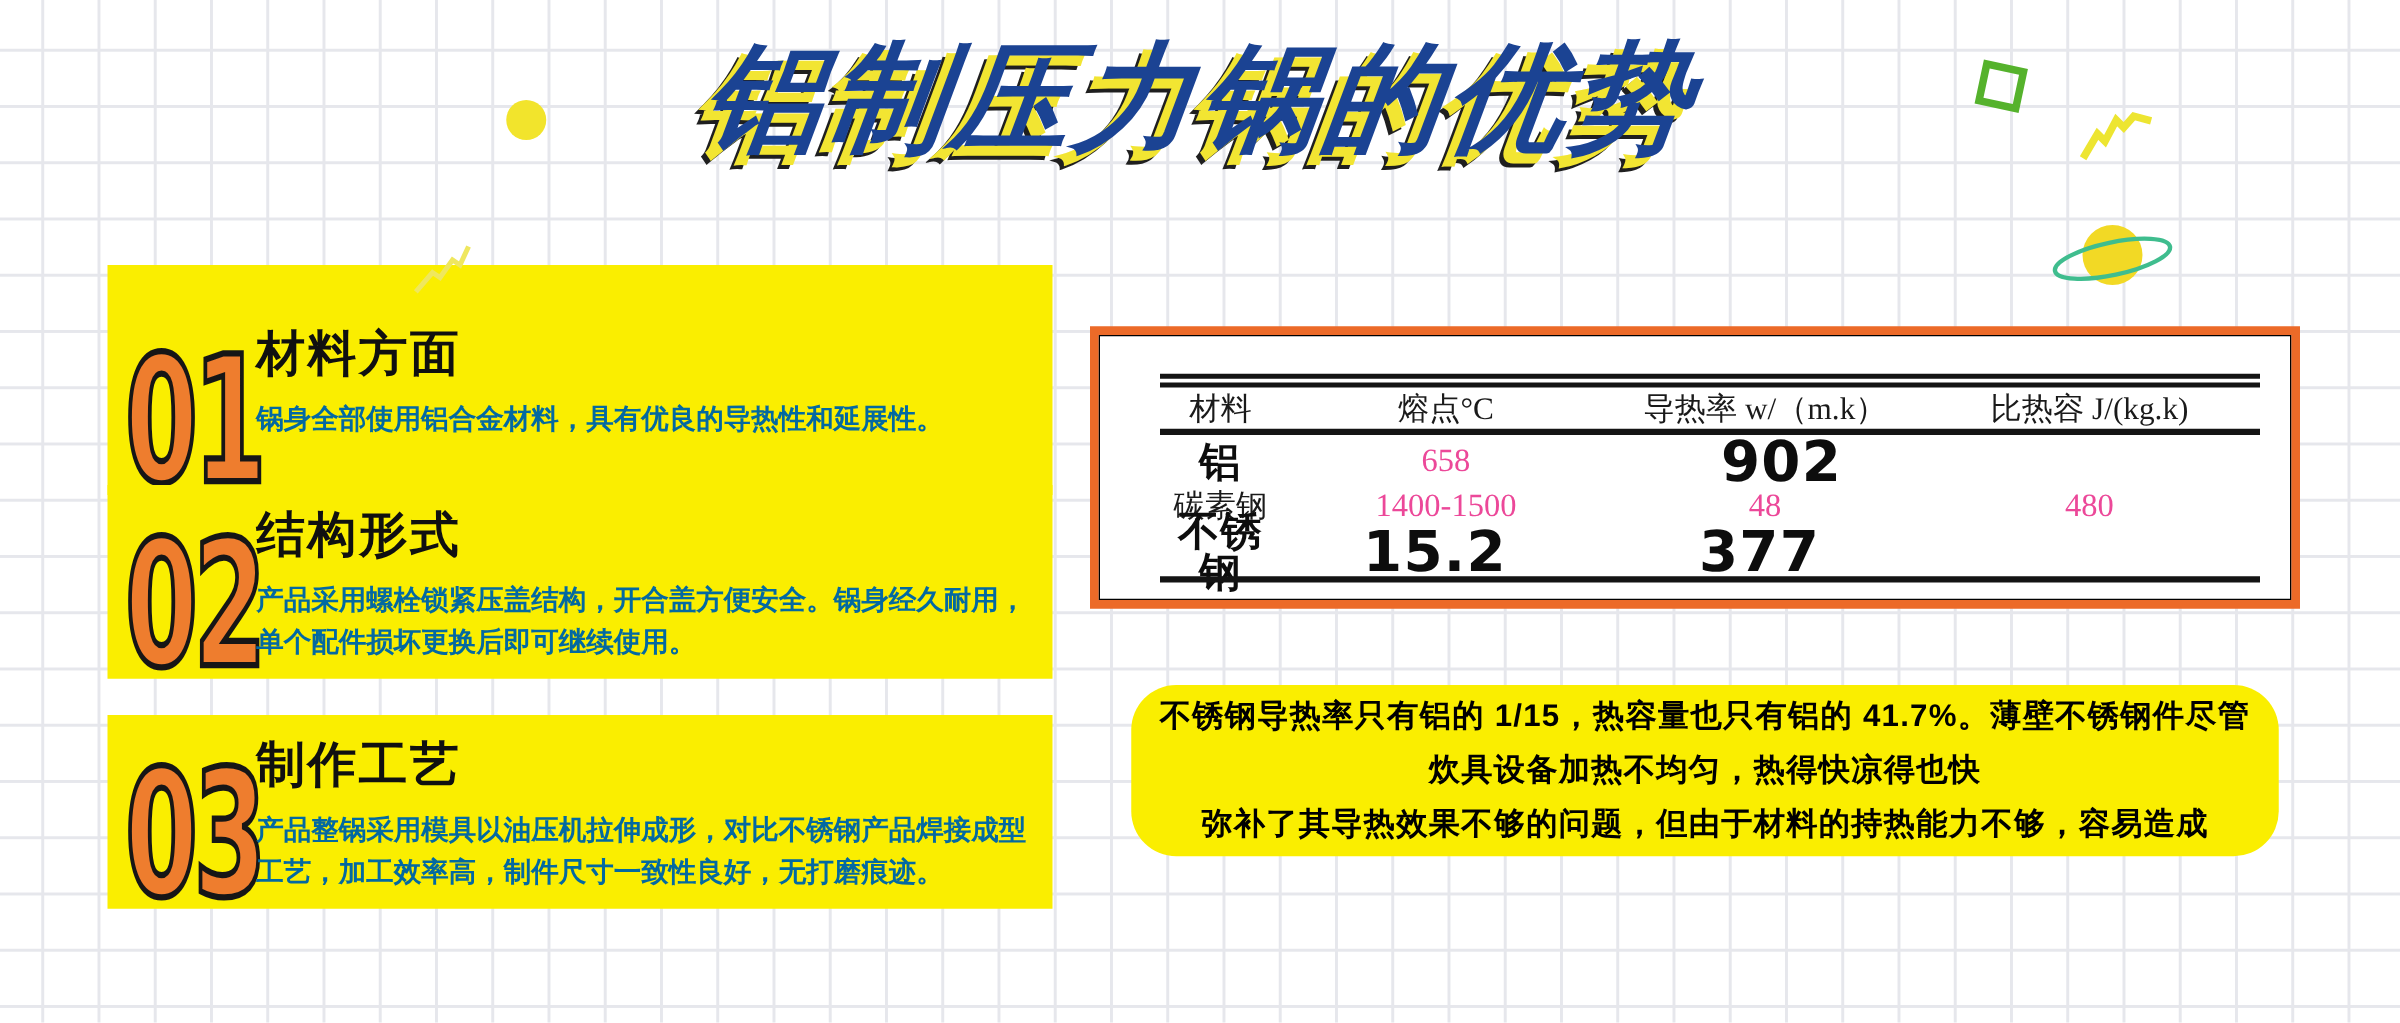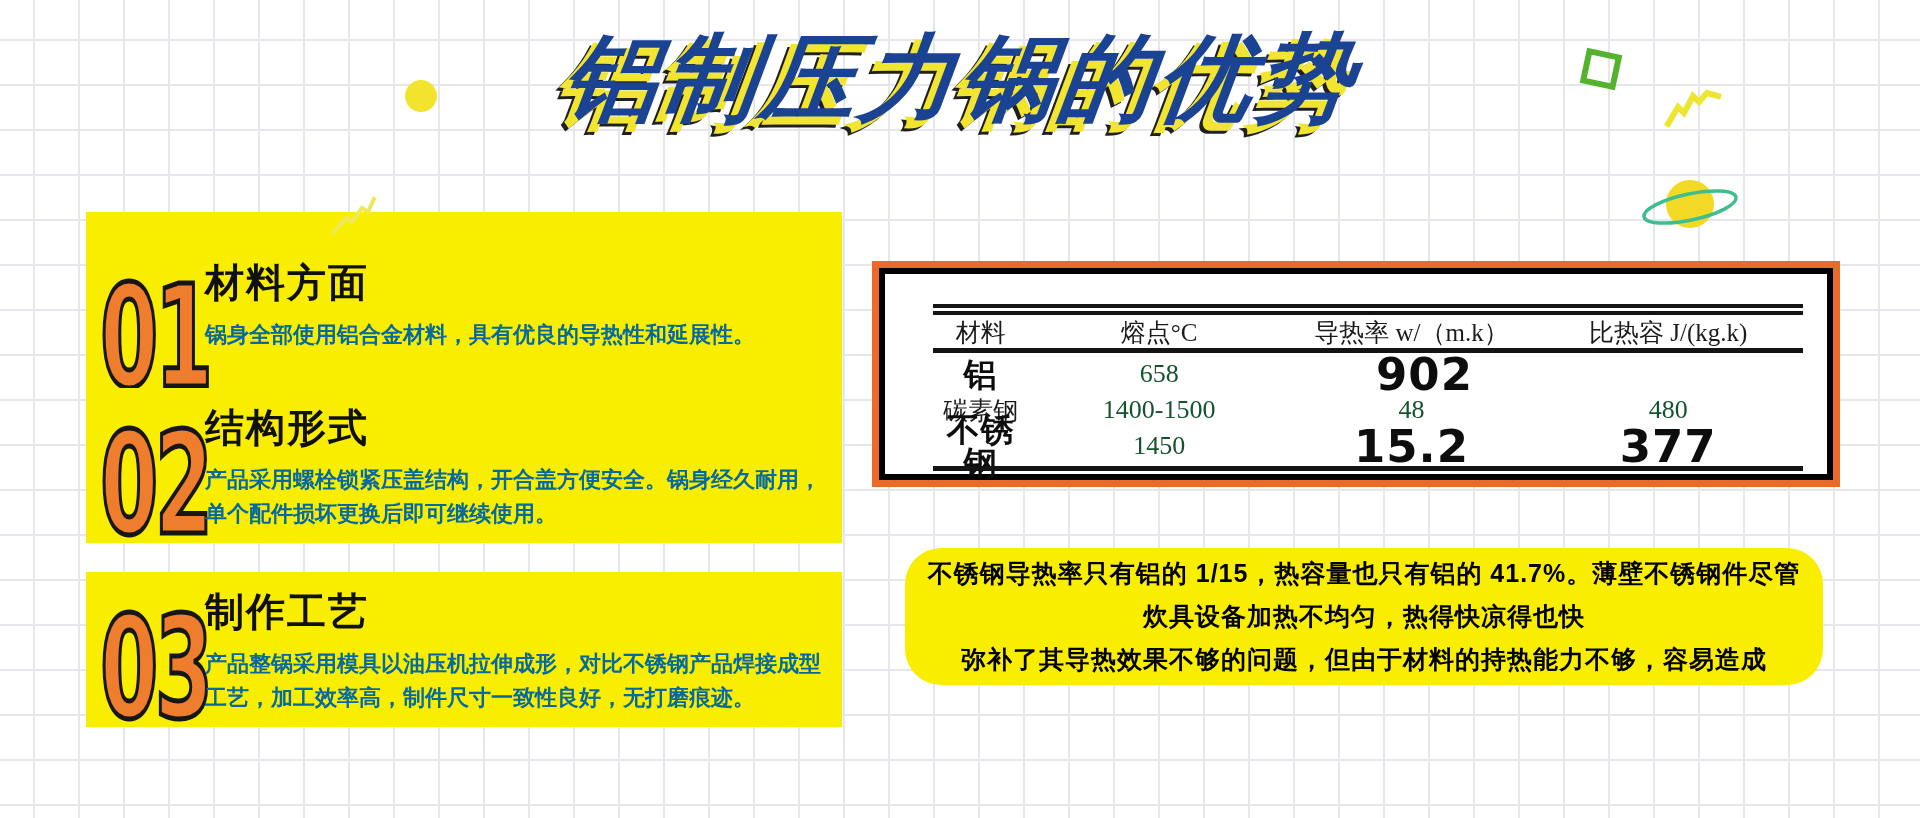--- a/index.html
+++ b/index.html
@@ -41,41 +41,41 @@
   .adv-heading{font-size:39px;font-weight:700;color:#101010;margin:0 0 8px 0;letter-spacing:2px;}
   .adv-body{font-size:22px;font-weight:700;color:#0369a1;line-height:34px;}
 
   
   .table-panel{
     position:absolute;left:872px;top:261px;width:968px;height:226px;
     background:#EC6A28;padding:7px;box-sizing:border-box;
   }
   .table-inner{
     width:100%;height:100%;background:#ffffff;
-    border:6px solid #000000;box-sizing:border-box;position:relative;
+    border:1px solid #000000;box-sizing:border-box;position:relative;
   }
   .rule{position:absolute;left:48px;right:24px;background:#141414;height:4px;}
   .rule-da{top:30px;}
   .rule-db{top:37px;}
   .rule-b{top:74px;height:5px;}
   .rule-c{top:192px;height:5px;}
   .t-row{position:absolute;left:48px;right:24px;display:flex;align-items:center;}
   .t-head{top:44px;height:28px;}
   .t-r1{top:80px;height:40px;}
   .t-r2{top:120px;height:32px;justify-content:center;}
   .t-r3{top:152px;height:40px;}
   .c1{width:11%;text-align:center;}
   .c2{width:30%;text-align:center;}
   .c3{width:28%;text-align:center;}
   .c4{width:31%;text-align:center;}
   .serif{font-family:"Liberation Serif","DejaVu Serif",serif;}
   .th{font-size:25px;color:#1a1a1a;}
   .mat-strong{font-size:33px;font-weight:900;color:#0d0d0d;letter-spacing:1px;}
   .mat-serif{font-size:25px;color:#1a1a1a;}
-  .val-serif{font-size:26px;color:#14532d;}
+  .val-serif{font-size:26px;color:#ec4899;}
   .val-big{font-size:45px;font-weight:900;color:#0d0d0d;font-family:"DejaVu Sans",sans-serif;letter-spacing:1px;}
   .t-row > div{line-height:1;}
 
   
   .note{
     position:absolute;left:905px;top:548px;width:918px;height:137px;
     background:#FAEE00;border-radius:36px;
     display:flex;flex-direction:column;justify-content:center;
     text-align:center;color:#000000;
     font-size:25px;font-weight:800;line-height:43px;letter-spacing:1px;
@@ -137,21 +137,20 @@
 
     <div class="t-row t-r2">
       <div class="c1 serif mat-serif">碳素钢</div>
       <div class="c2 serif val-serif">1400-1500</div>
       <div class="c3 serif val-serif">48</div>
       <div class="c4 serif val-serif">480</div>
     </div>
 
     <div class="t-row t-r3">
       <div class="c1 mat-strong">不锈钢</div>
-      <div class="c2 serif val-serif">1450</div>
       <div class="c3 val-big">15.2</div>
       <div class="c4 val-big">377</div>
     </div>
 
     <div class="rule rule-c"></div>
   </div>
 </div>
 
 <div class="note">
   <div>不锈钢导热率只有铝的 1/15，热容量也只有铝的 41.7%。薄壁不锈钢件尽管</div>

